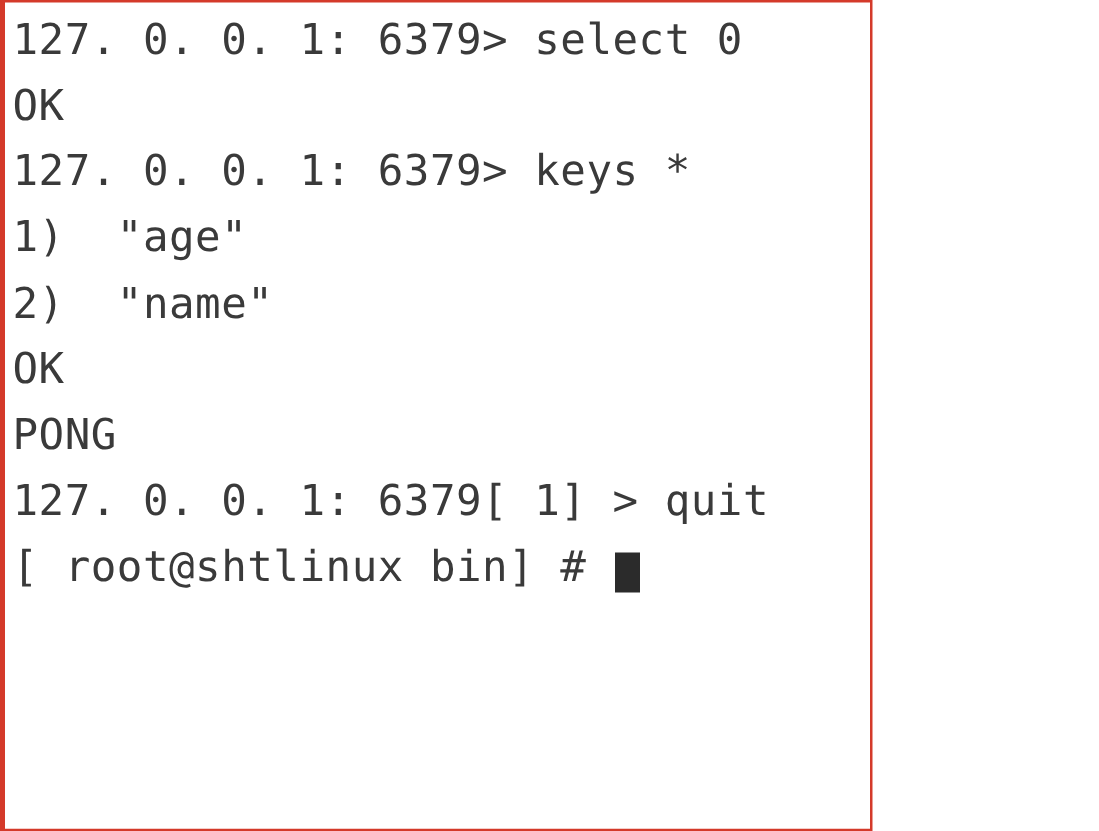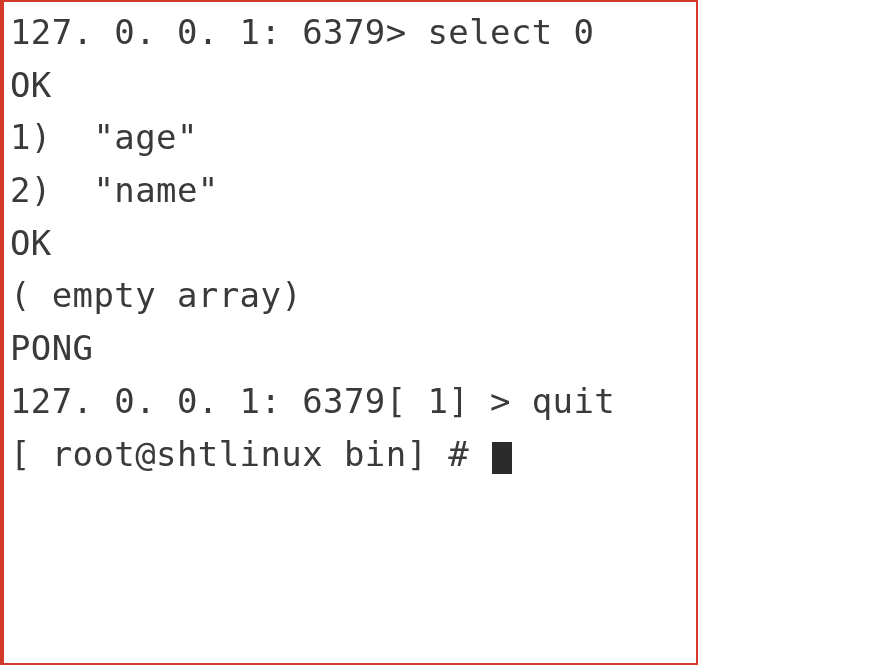--- a/index.html
+++ b/index.html
@@ -42,30 +42,30 @@
   </style>
 </head>
 <body>
 
 <div class="terminal-frame">
 
   <div class="line"><span>127. 0. 0. 1: 6379&gt; </span><span>select 0</span></div>
 
   <div class="line"><span>OK</span></div>
 
+  <div class="line"><span>127. 0. 0. 1: 6379&gt; </span><span>keys *</span></div>
 
   <div class="line"><span>1)  "age"</span></div>
 
   <div class="line"><span>2)  "name"</span></div>
 
 
   <div class="line"><span>OK</span></div>
 
 
-  <div class="line"><span>( empty array)</span></div>
 
 
   <div class="line"><span>PONG</span></div>
 
   <div class="line"><span>127. 0. 0. 1: 6379[ 1] &gt; </span><span>quit</span></div>
 
   <div class="line"><span>[ root@shtlinux bin] # </span><span class="cursor-block"></span></div>
 
 </div>
 

